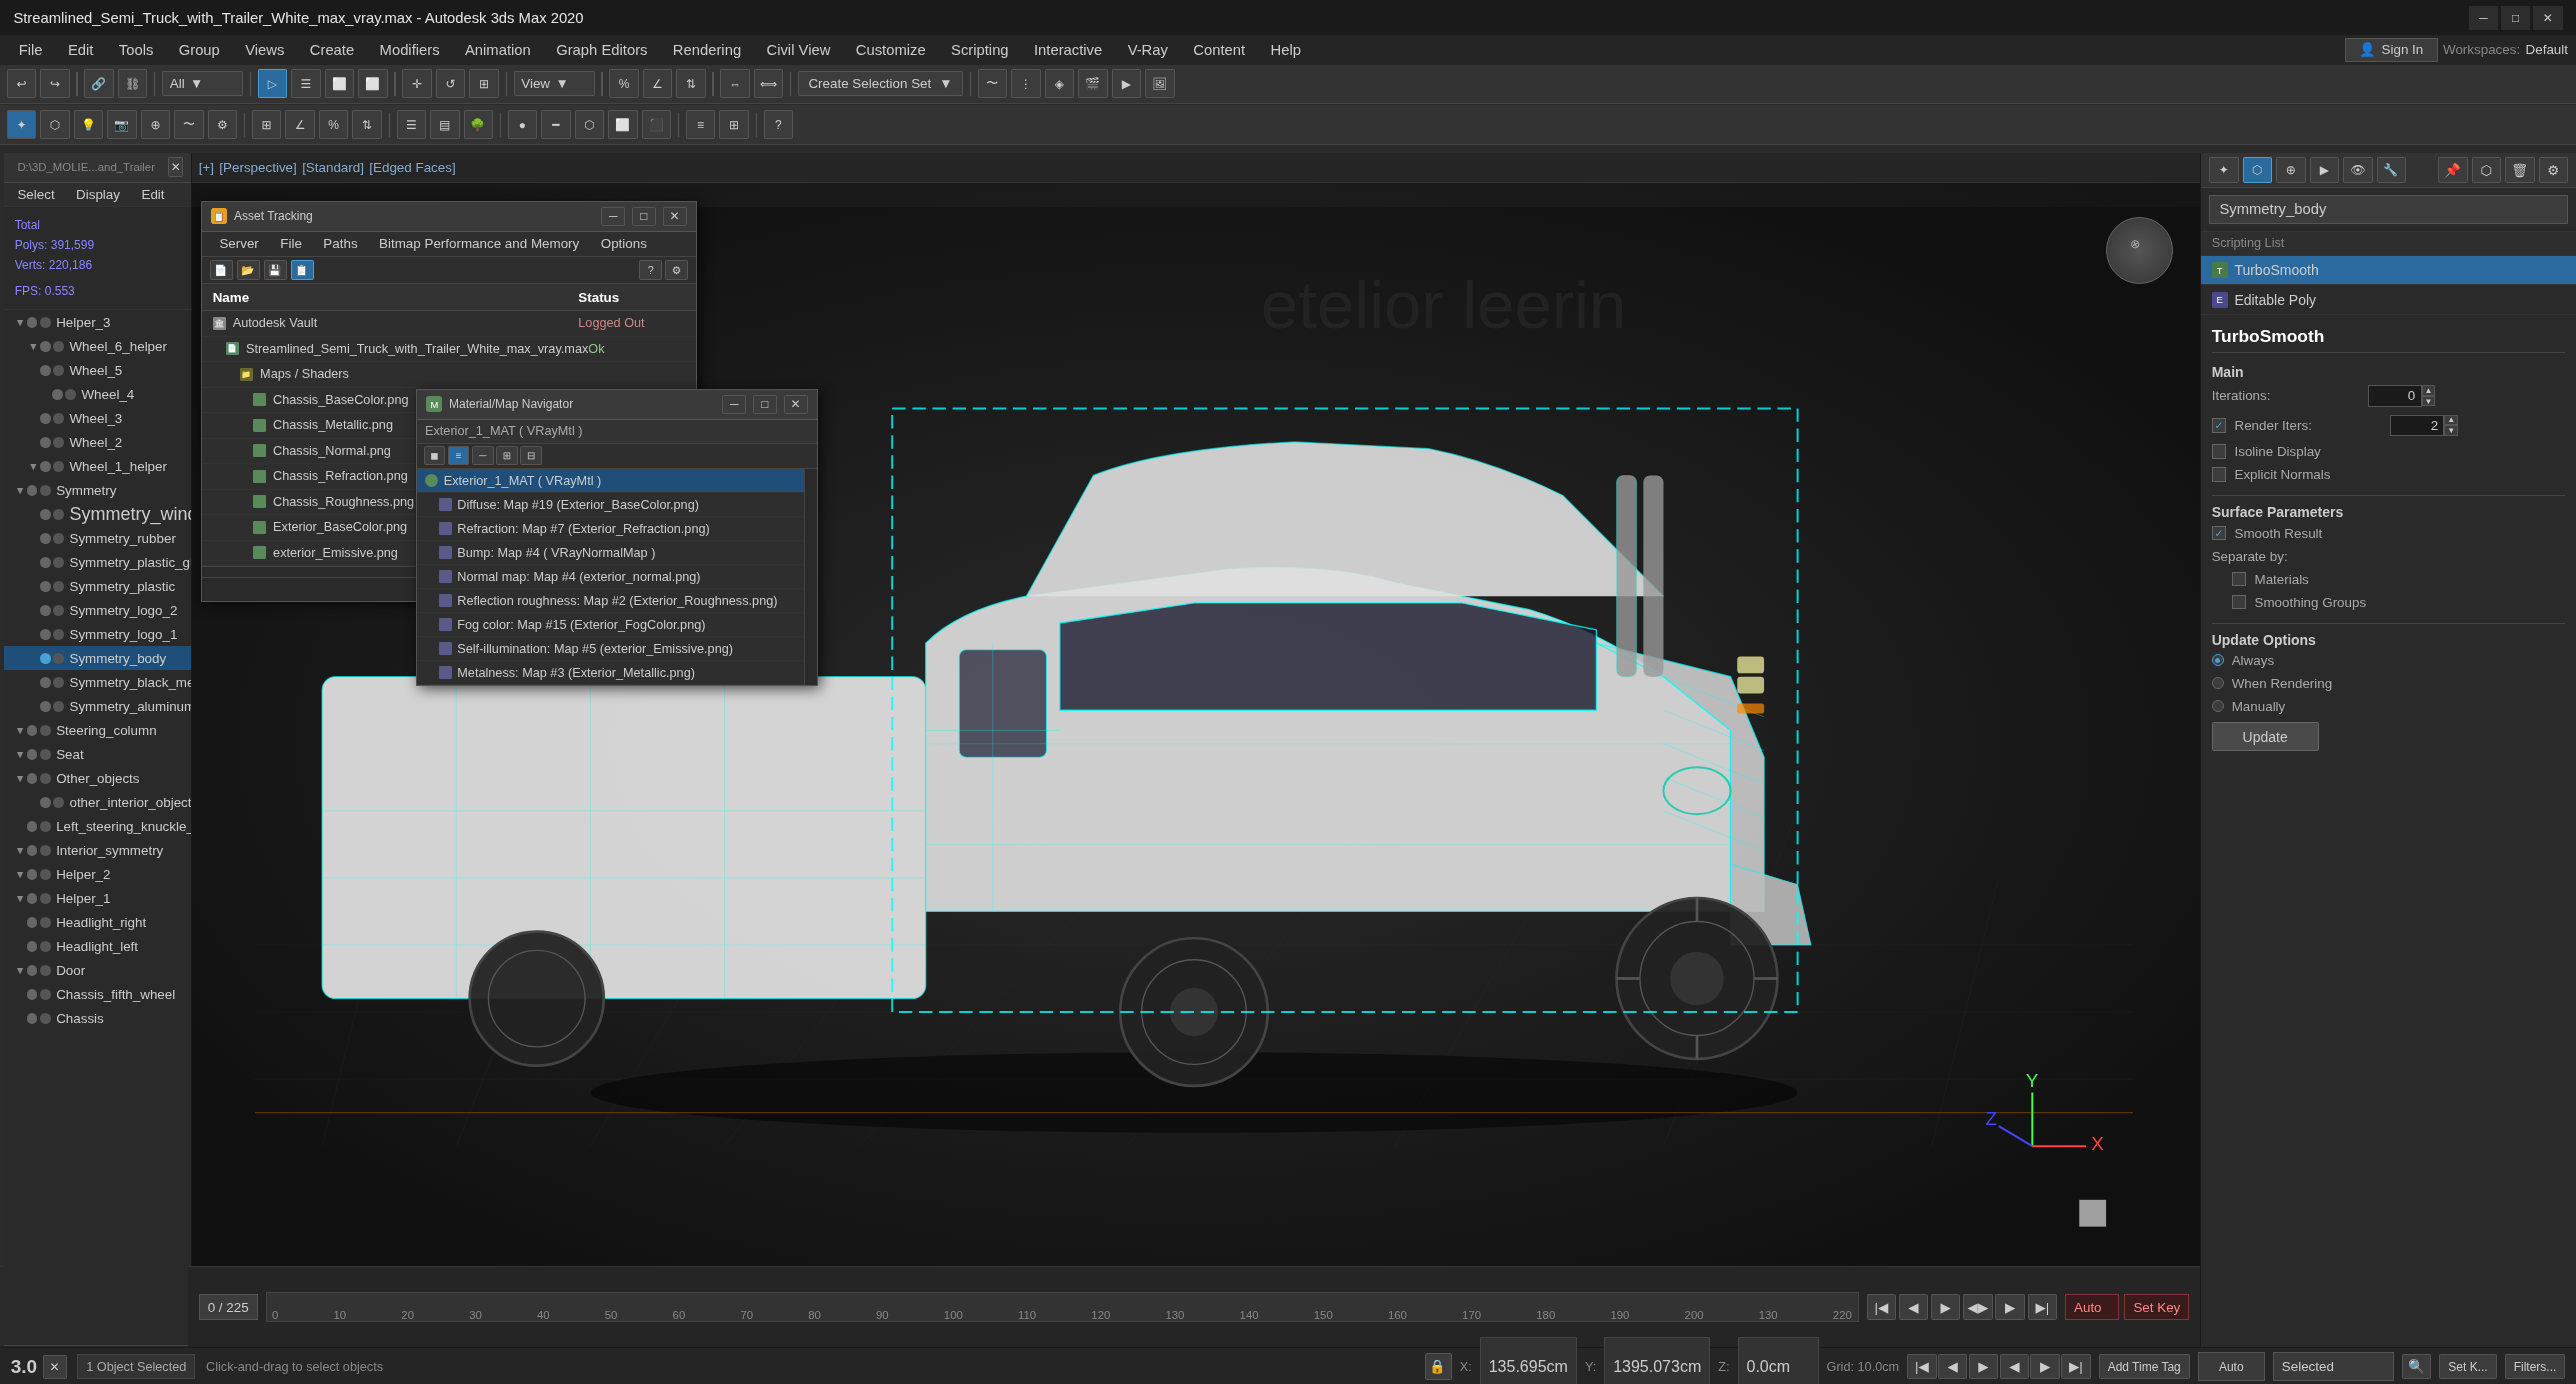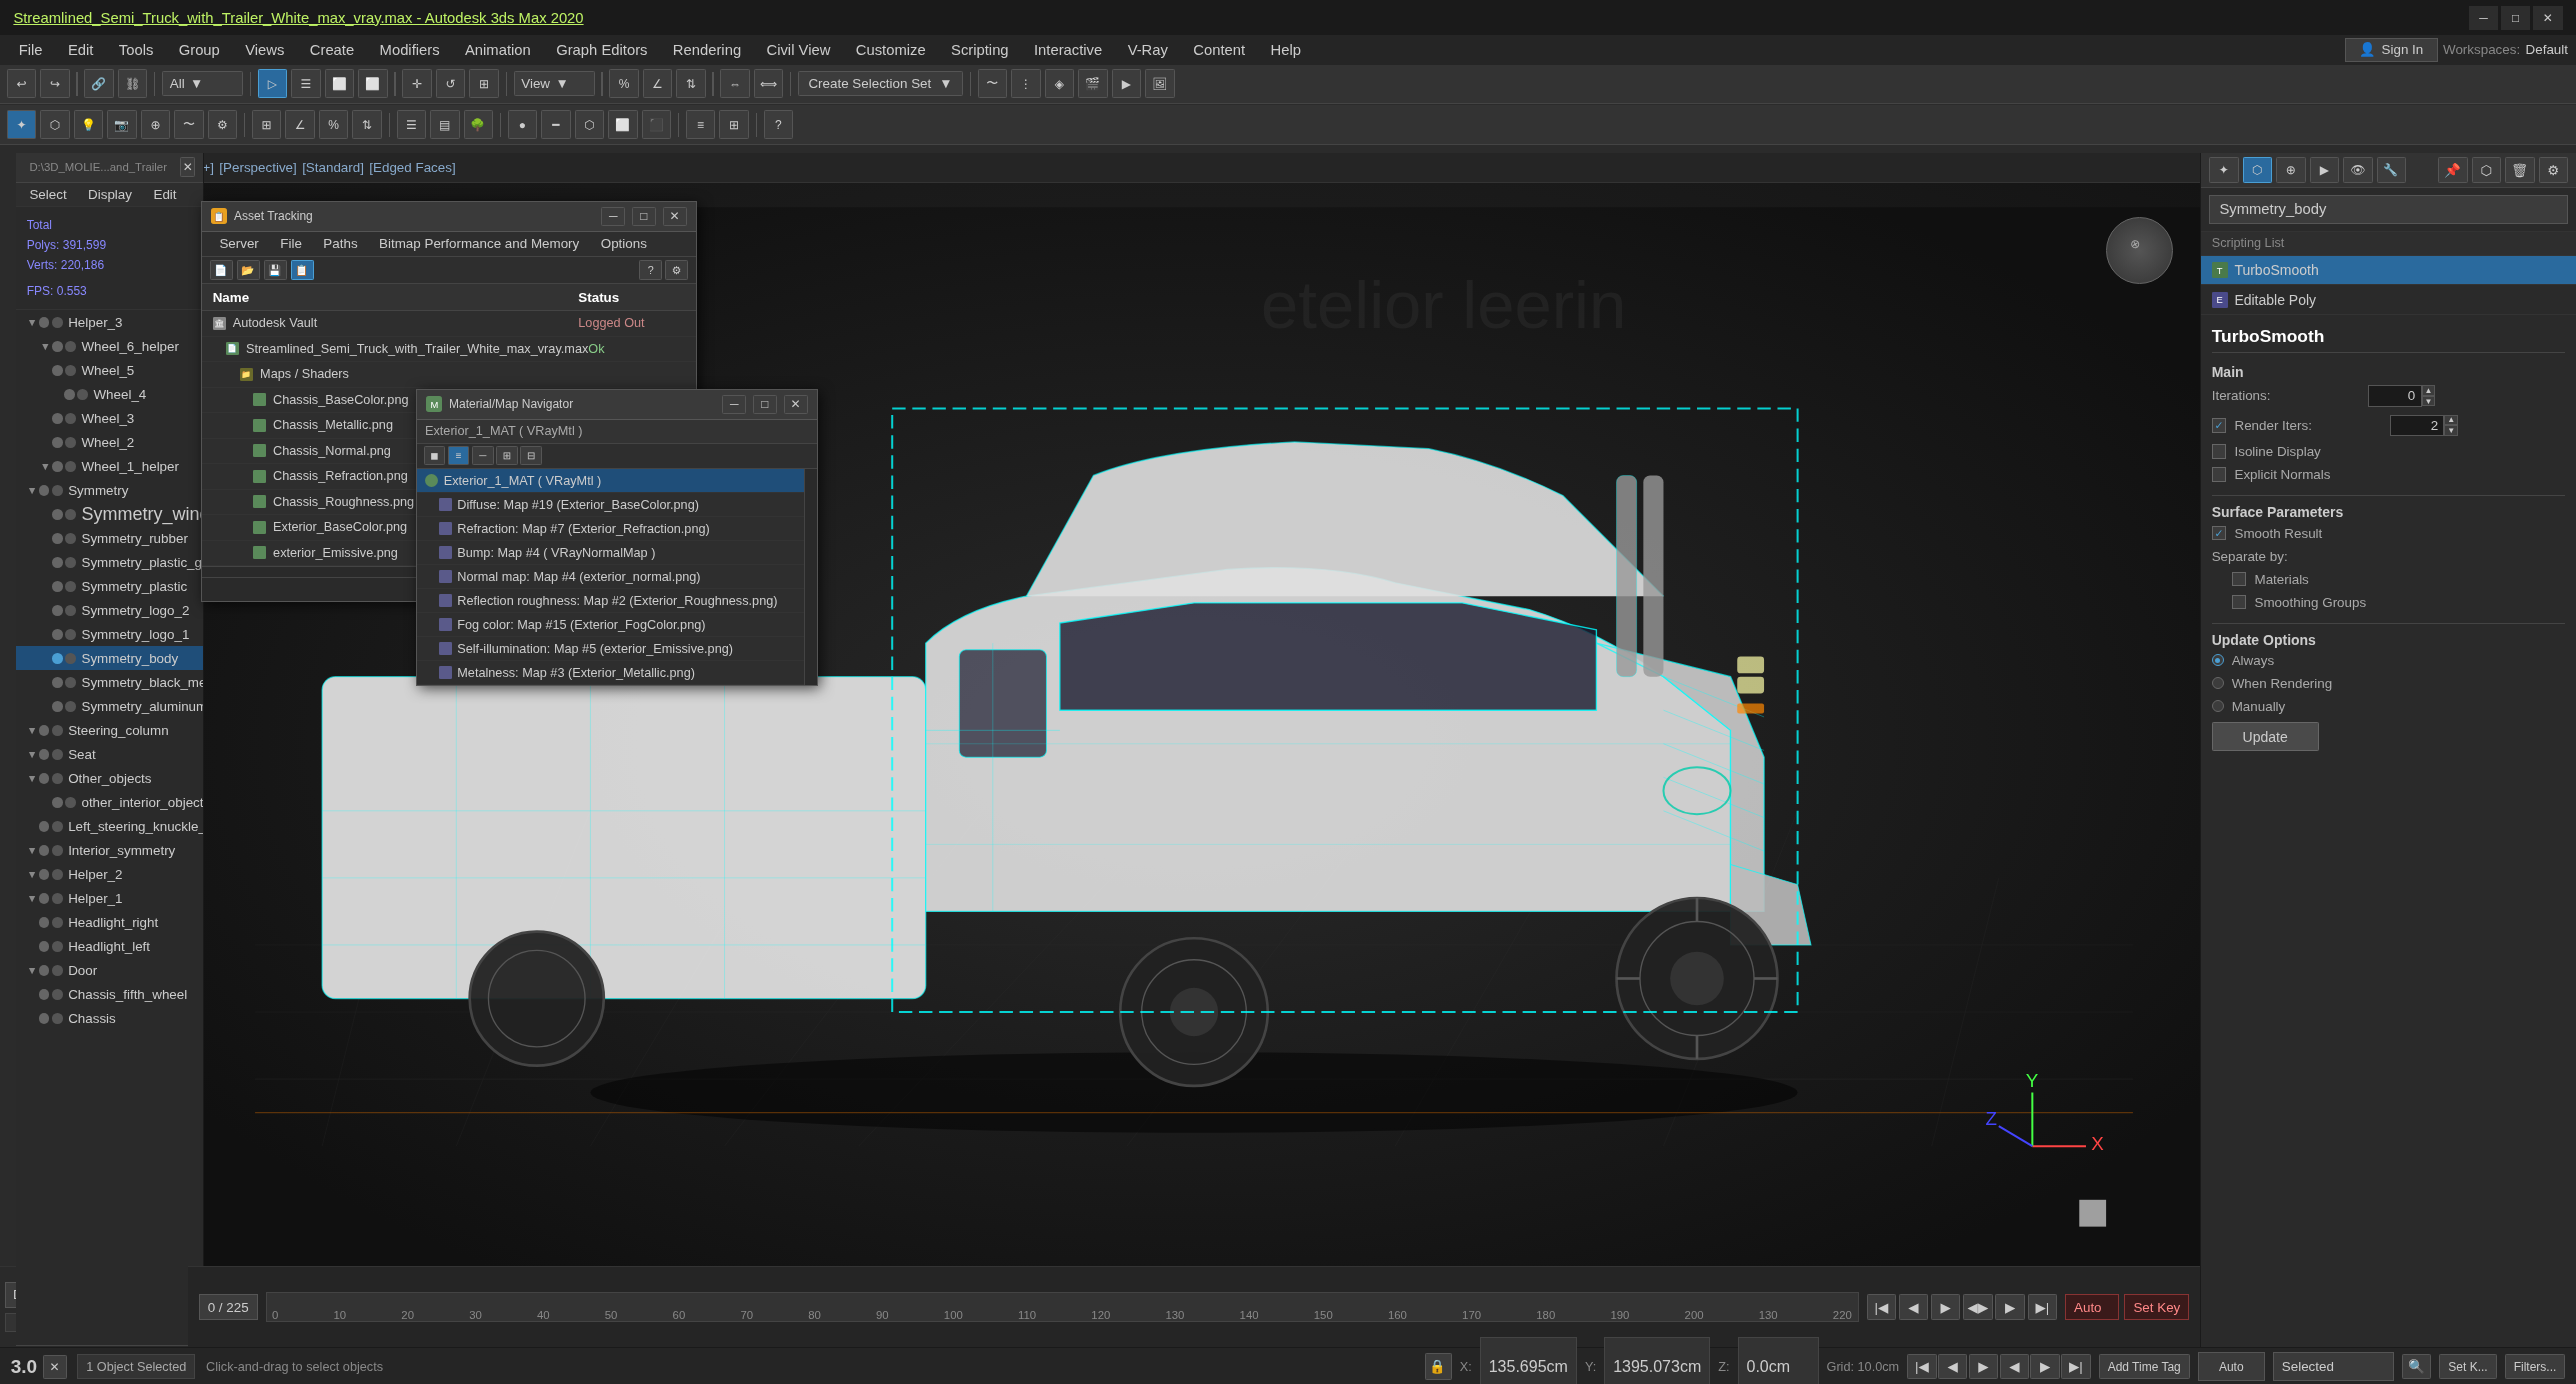--- a/index.html
+++ b/index.html
@@ -23,22 +23,21 @@
       align-items: center;
       padding: 0 13.4px;
       position: absolute;
       top: 0;
       left: 0;
       z-index: 100;
     }
     #title-bar .title-text {
       flex: 1;
       font-size: 14.8px;
-      color: #bef264;
-      text-decoration: underline;
+      color: #e5e5e5;
     }
     #title-bar .window-controls {
       display: flex;
       gap: 2.7px;
     }
     .win-btn {
       width: 29.5px;
       height: 24px;
       background: #2d2d2d;
       border: none;
@@ -155,21 +154,21 @@
       align-items: center;
     }
 
     
     #left-panel {
       width: 188px;
       height: calc(100% - 153px);
       background: #2a2a2a;
       position: absolute;
       top: 153px;
-      left: 16px;
+      left: 4px;
       z-index: 50;
       display: flex;
       flex-direction: column;
       border-right: 1.3px solid #1a1a1a;
     }
 
     #left-panel-header {
       height: 29.5px;
       background: #333;
       display: flex;

